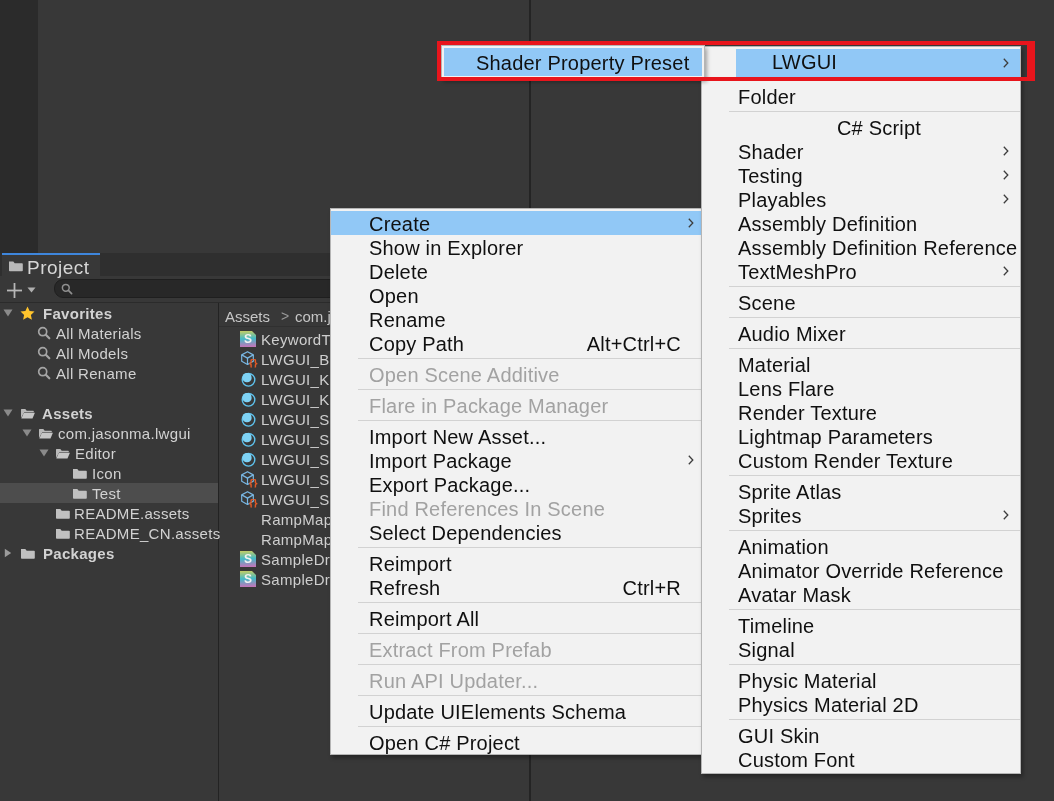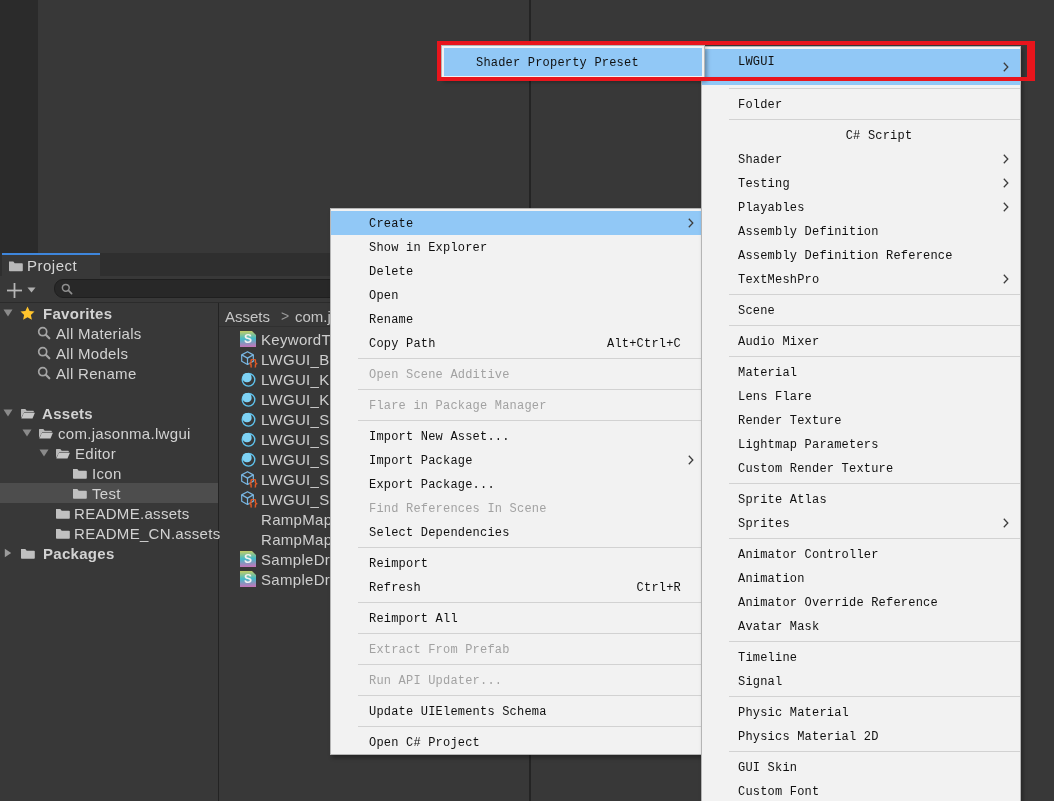--- a/index.html
+++ b/index.html
@@ -1,19 +1,19 @@
 <!DOCTYPE html>
 <html><head><meta charset="utf-8"><style>
 * { margin:0; padding:0; box-sizing:border-box; }
 html,body { width:1054px; height:801px; overflow:hidden; background:#383838;
   font-family:"Liberation Sans",sans-serif; position:relative; }
 .abs { position:absolute; }
 .menu { position:absolute; background:#f2f2f2; border:1px solid #b5b5b5;
   box-shadow:2px 3px 4px rgba(0,0,0,0.33); z-index:20; }
-.mi { position:relative; font-size:12px; letter-spacing:0.2px; color:#101010; white-space:nowrap;font-family:Liberation Mono, monospace; }
+.mi { position:relative; font-size:20px; letter-spacing:0.2px; color:#101010; white-space:nowrap; }
 .mi.hl { background:#91c8f6; }
 .mi.dis { color:#a2a2a2; }
 .sc { position:absolute; right:20px; }
 .ar { position:absolute; top:50%; margin-top:-5px; }
 .sep { height:1px; background:#d2d2d2; margin:3px 0 3px 27px; }
 .trow { position:absolute; left:0; width:218px; height:20px; }
 .ticn { position:absolute; top:50%; transform:translateY(-50%); line-height:0; }
 .tlbl { position:absolute; top:50%; transform:translateY(-50%); font-size:15px; letter-spacing:0.3px; color:#d2d2d2; white-space:nowrap; }
 .frow { position:absolute; left:240px; width:300px; height:20px; }
 .ficn { position:absolute; left:0; top:50%; transform:translateY(-50%); width:18px; line-height:0; }
@@ -30,21 +30,21 @@
 <div class="abs" style="left:0;top:0;width:38px;height:253px;background:#2b2b2b;"></div>
 <div class="abs" style="left:529px;top:0;width:2px;height:801px;background:#242424;z-index:5;"></div>
 
 <div class="abs" style="left:0;top:253px;width:529px;height:548px;background:#383838;"></div>
 
 <div class="abs" style="left:0;top:253px;width:529px;height:23px;background:#2f2f2f;"></div>
 <div class="abs" style="left:2px;top:253px;width:98px;height:23px;background:#383838;border-top:2px solid #3e86dc;"></div>
 <span class="abs" style="left:8px;top:259px;line-height:0;"><svg width="15" height="13" viewBox="0 0 15 13" style="">
       <path d="M1 2.5 h4.3 l1.4 1.8 h7.3 a0.8 0.8 0 0 1 0.8 0.8 v6.4 a0.8 0.8 0 0 1 -0.8 0.8 h-12.2 a0.8 0.8 0 0 1 -0.8 -0.8 z" fill="#b9b9b9"></path>
     </svg></span>
-<span class="abs" style="left:27px;top:257px;font-size:15px;letter-spacing:0.5px;color:#d6d6d6;">Project</span>
+<span class="abs" style="left:27px;top:257px;font-size:19px;letter-spacing:0.5px;color:#d6d6d6;">Project</span>
 
 <div class="abs" style="left:6px;top:282px;line-height:0;"><svg width="17" height="17" viewBox="0 0 17 17" style="">
       <line x1="8.5" y1="1" x2="8.5" y2="16" stroke="#b7b7b7" stroke-width="1.8"></line>
       <line x1="1" y1="8.5" x2="16" y2="8.5" stroke="#b7b7b7" stroke-width="1.8"></line>
     </svg></div>
 <div class="abs" style="left:27px;top:287px;line-height:0;"><svg width="9" height="6" viewBox="0 0 9 6" style="">
       <path d="M0.5 0.5 L8.5 0.5 L4.5 5.5 Z" fill="#b0b0b0"></path>
     </svg></div>
 <div class="abs" style="left:54px;top:279px;width:470px;height:19px;background:#282828;border:1px solid #1f1f1f;border-radius:9px;"></div>
 <div class="abs" style="left:61px;top:283px;line-height:0;"><svg width="12" height="12" viewBox="0 0 12 12" style="">
@@ -273,21 +273,21 @@
 <div class="mi dis" style="height:24px;line-height:27px;padding-left:38px;">Extract From Prefab</div>
 <div class="sep"></div>
 <div class="mi dis" style="height:24px;line-height:27px;padding-left:38px;">Run API Updater...</div>
 <div class="sep"></div>
 <div class="mi" style="height:24px;line-height:27px;padding-left:38px;">Update UIElements Schema</div>
 <div class="sep"></div>
 <div class="mi" style="height:24px;line-height:27px;padding-left:38px;">Open C# Project</div>
 </div>
 
 <div class="menu" style="left:701px;top:46px;width:320px;padding:2px 0 2px 0;">
-<div class="mi hl" style="height:36px;line-height:27px;padding-left:36px;">LWGUI<svg class="ar" style="right:11px" width="6" height="10" viewBox="0 0 6 10">
+<div class="mi hl" style="height:28px;line-height:27px;padding-left:36px;margin-left:34px;">LWGUI<svg class="ar" style="right:11px" width="6" height="10" viewBox="0 0 6 10">
         <path d="M0.8 0.8 L4.8 5 L0.8 9.2" fill="none" stroke="#3d3d3d" stroke-width="1.3"></path>
       </svg></div>
 <div class="sep"></div>
 <div class="mi" style="height:24px;line-height:27px;padding-left:36px;">Folder</div>
 <div class="sep"></div>
 <div class="mi" style="height:24px;line-height:27px;padding-left:36px;text-align:center;">C# Script</div>
 <div class="mi" style="height:24px;line-height:27px;padding-left:36px;">Shader<svg class="ar" style="right:11px" width="6" height="10" viewBox="0 0 6 10">
         <path d="M0.8 0.8 L4.8 5 L0.8 9.2" fill="none" stroke="#3d3d3d" stroke-width="1.3"></path>
       </svg></div>
 <div class="mi" style="height:24px;line-height:27px;padding-left:36px;">Testing<svg class="ar" style="right:11px" width="6" height="10" viewBox="0 0 6 10">
@@ -310,21 +310,20 @@
 <div class="mi" style="height:24px;line-height:27px;padding-left:36px;">Lens Flare</div>
 <div class="mi" style="height:24px;line-height:27px;padding-left:36px;">Render Texture</div>
 <div class="mi" style="height:24px;line-height:27px;padding-left:36px;">Lightmap Parameters</div>
 <div class="mi" style="height:24px;line-height:27px;padding-left:36px;">Custom Render Texture</div>
 <div class="sep"></div>
 <div class="mi" style="height:24px;line-height:27px;padding-left:36px;">Sprite Atlas</div>
 <div class="mi" style="height:24px;line-height:27px;padding-left:36px;">Sprites<svg class="ar" style="right:11px" width="6" height="10" viewBox="0 0 6 10">
         <path d="M0.8 0.8 L4.8 5 L0.8 9.2" fill="none" stroke="#3d3d3d" stroke-width="1.3"></path>
       </svg></div>
 <div class="sep"></div>
-<div class="mi" style="height:24px;line-height:27px;padding-left:36px;">Animator Controller</div>
 <div class="mi" style="height:24px;line-height:27px;padding-left:36px;">Animation</div>
 <div class="mi" style="height:24px;line-height:27px;padding-left:36px;">Animator Override Reference</div>
 <div class="mi" style="height:24px;line-height:27px;padding-left:36px;">Avatar Mask</div>
 <div class="sep"></div>
 <div class="mi" style="height:24px;line-height:27px;padding-left:36px;">Timeline</div>
 <div class="mi" style="height:24px;line-height:27px;padding-left:36px;">Signal</div>
 <div class="sep"></div>
 <div class="mi" style="height:24px;line-height:27px;padding-left:36px;">Physic Material</div>
 <div class="mi" style="height:24px;line-height:27px;padding-left:36px;">Physics Material 2D</div>
 <div class="sep"></div>

